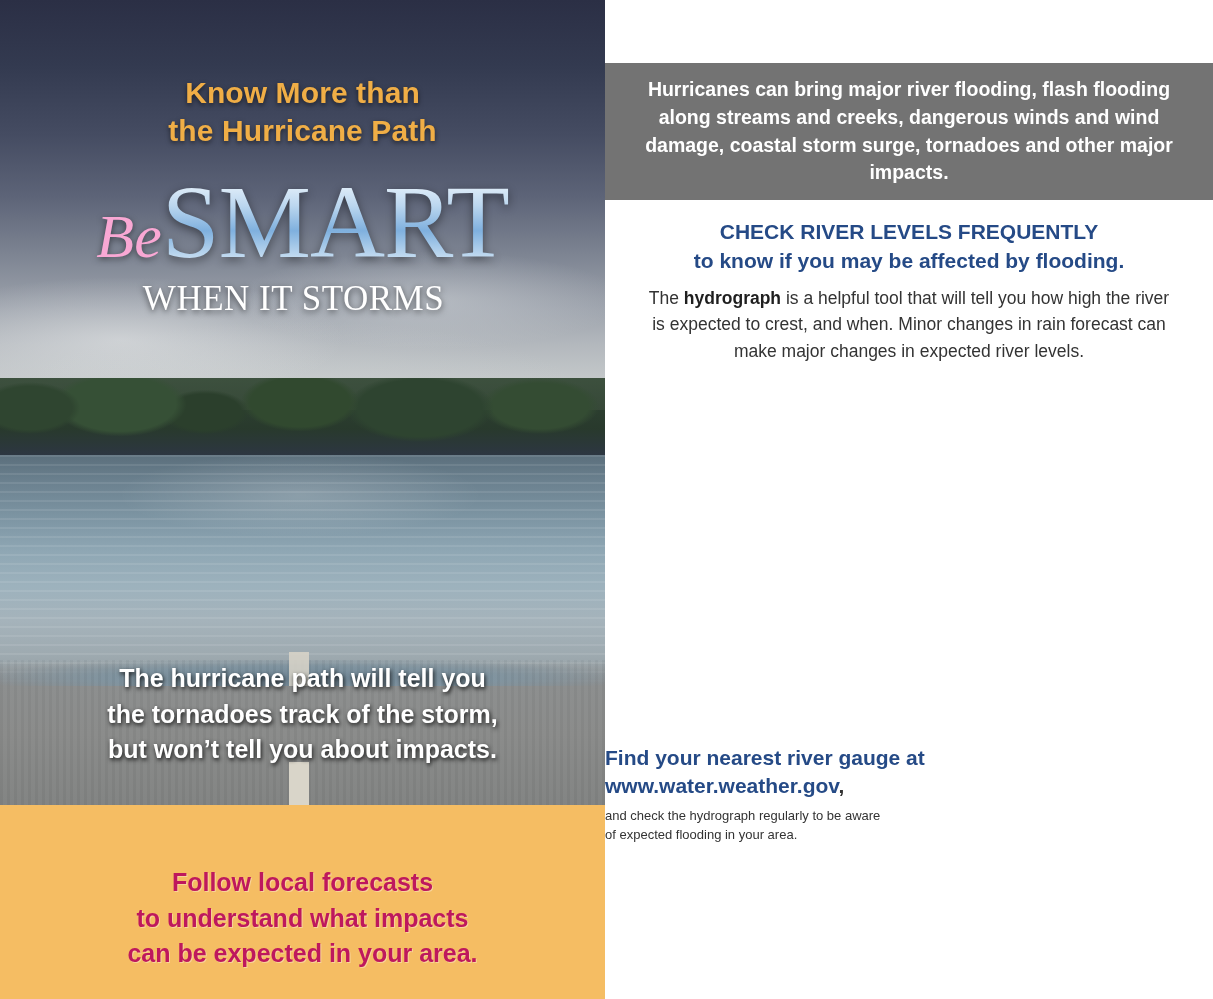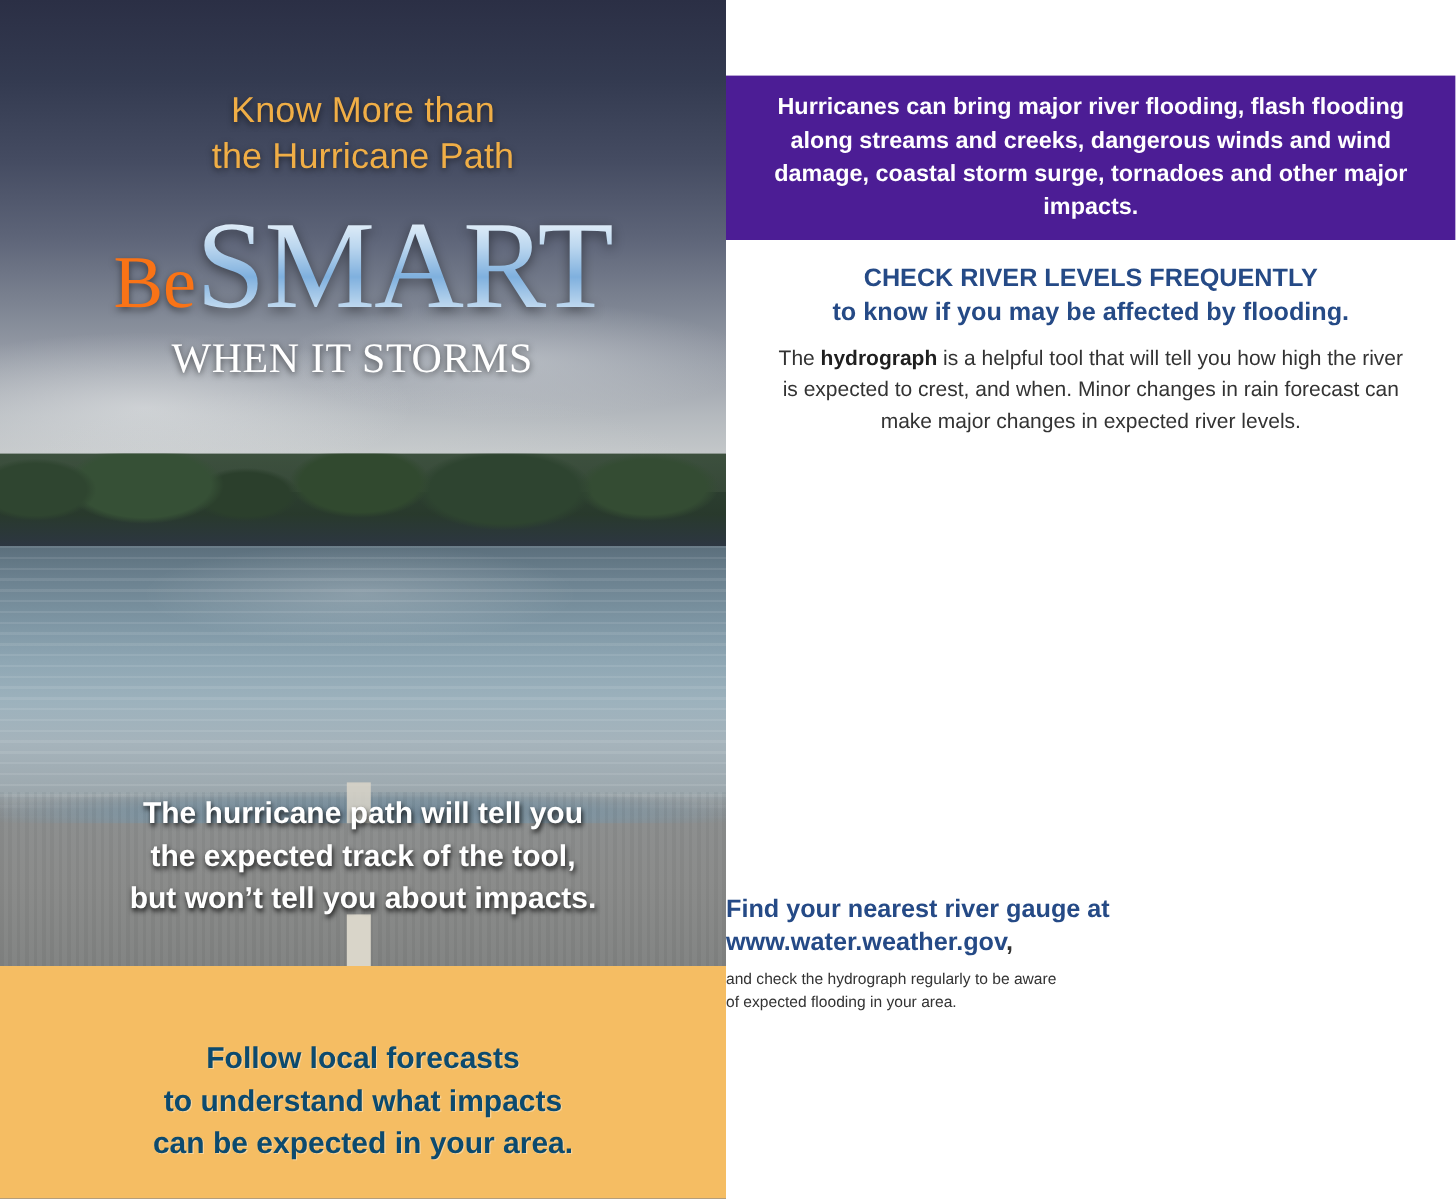--- a/index.html
+++ b/index.html
@@ -78,38 +78,39 @@
   }
   .lane-mark{ position:absolute; left:289px; width:20px; background:#d9d5c9; }
   .lane-a{ top:652px; height:34px; opacity:.85; }
   .lane-b{ top:762px; height:44px; }
   .lane-c{ top:822px; height:6px; opacity:.5;}
 
   .left-title {
     position: absolute; top: 74px; left: 0; width: 605px;
     text-align: center;
     color: #f0ae46;
-    font-weight: normal;
+    font-weight: bold;
     font-size: 30px;
     line-height: 1.26;
     letter-spacing: .1px;
     text-shadow: 0 2px 5px rgba(0,0,0,.55);
   }
   .be-smart {
     position: absolute; top: 172px; left: 0; width: 605px;
     text-align: center;
     font-family: "Liberation Serif", serif;
     line-height: .96;
     white-space: nowrap;
   }
   .be-smart .be {
     font-size: 62px;
-    color: #f97316;
+    color: #f9a8d4;
     text-shadow: 0 2px 6px rgba(0,0,0,.5);
     vertical-align: baseline;
+    font-style: italic;
   }
   .be-smart .smart {
     font-size: 104px;
     letter-spacing: -1px;
     background: linear-gradient(180deg,#ffffff 0%,#eaf3fb 14%,#bcd7ef 36%,#7fb0de 58%,#b9d5ee 78%,#ffffff 100%);
     -webkit-background-clip: text; background-clip: text;
     -webkit-text-fill-color: transparent; color: transparent;
     filter: drop-shadow(0 3px 5px rgba(0,0,0,.45));
   }
   .when-it-storms {
@@ -130,21 +131,21 @@
     line-height: 1.42;
     text-shadow: 1px 2px 4px rgba(0,0,0,.85);
   }
   .orange-band {
     position: absolute; left: 0; top: 805px; width: 605px; height: 194px;
     background: #f5bd63;
   }
   .orange-band .txt {
     position: absolute; top: 60px; left: 0; width: 605px;
     text-align: center;
-    color: #0c4a6e;
+    color: #be185d;
     font-weight: bold;
     font-size: 25px;
     line-height: 1.42;
     text-shadow: 1px 1px 0 rgba(255,255,255,.35);
   }
 
   
   .right-panel {
     position: relative;
     width: 608px; height: 999px;
@@ -153,21 +154,21 @@
   .right-heading {
     position: absolute; top: 24px; left: 0; width: 608px;
     text-align: center;
     color: #e8b457;
     font-weight: bold;
     font-size: 25px;
     letter-spacing: -.1px;
   }
   .blue-banner {
     position: absolute; left: 0; top: 63px; width: 608px; height: 137px;
-    background: #4c1d95;
+    background: #737373;
     display: flex; align-items: center; justify-content: flex-start;
   }
   .blue-banner p {
     color: #ffffff;
     font-weight: bold;
     font-size: 19.5px;
     line-height: 1.42;
     text-align: center;
     padding: 0 28px;
   }
@@ -219,21 +220,21 @@
       <div>the Hurricane Path</div>
     </div>
 
     <div class="be-smart">
       <span class="be">Be</span><span class="smart">SMART</span>
     </div>
     <div class="when-it-storms">WHEN IT STORMS</div>
 
     <div class="left-caption">
       <div>The hurricane path will tell you</div>
-      <div>the expected track of the tool,</div>
+      <div>the tornadoes track of the storm,</div>
       <div>but won’t tell you about impacts.</div>
     </div>
 
     <div class="orange-band">
       <div class="txt">
         <div>Follow local forecasts</div>
         <div>to understand what impacts</div>
         <div>can be expected in your area.</div>
       </div>
     </div>

